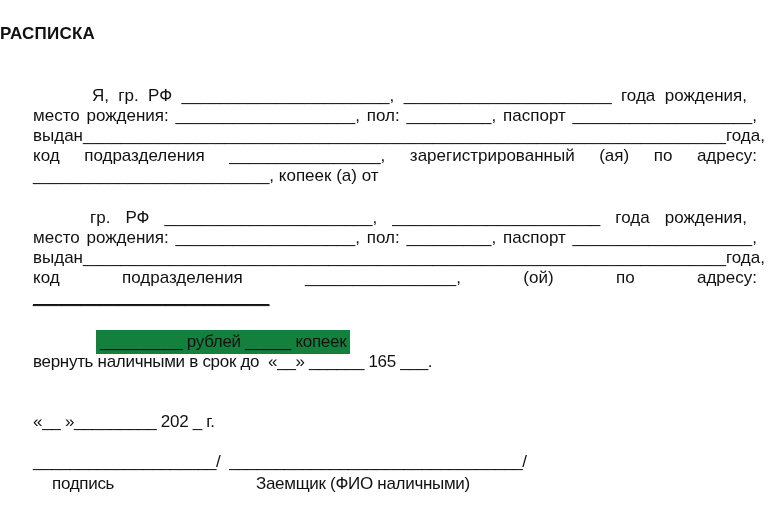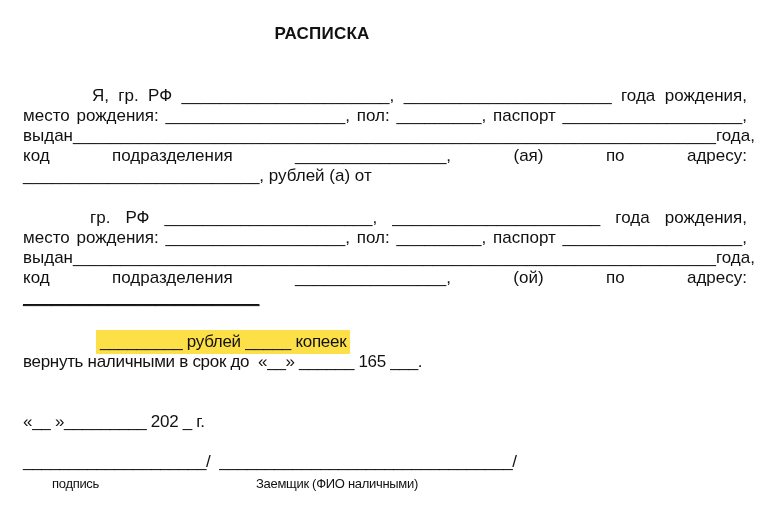--- a/index.html
+++ b/index.html
@@ -1,32 +1,32 @@
 <!DOCTYPE html>
 <html><head>
   <meta charset="utf-8">
   <style>
     html, body { margin: 0; padding: 0; background: #ffffff; }
     body {
       width: 768px; height: 527px; overflow: hidden; position: relative;
       font-family: "Liberation Sans", sans-serif; color: #111;
     }
     .title {
-      position: absolute; top: 24px; left: 0; width: 644px; text-align: center;
+      position: absolute; top: 24px; left: 0; width: 644px; text-align: left;
       font-weight: bold; font-size: 17px; letter-spacing: 0.2px;
     }
     .line {
-      position: absolute; left: 23px; width: 724px; font-size: 17px; line-height: 20px;
+      position: absolute; left: 33px; width: 724px; font-size: 17px; line-height: 20px;
       display: flex; justify-content: space-between; white-space: pre;
     }
     .line.left { justify-content: flex-start; }
     .line span { white-space: pre; }
-    .hl { background: #fde047; padding: 2px 4px; }
+    .hl { background: #15803d; padding: 2px 4px; }
     .narrow { font-family: "Liberation Sans", sans-serif; letter-spacing: -0.3px; }
-    .sig-label { position: absolute; font-size: 13px; line-height: 20px; }
+    .sig-label { position: absolute; font-size: 17px; line-height: 20px; }
   </style>
 </head>
 <body>
 
 <div class="title">РАСПИСКА</div>
 
 <div class="line" style="top:86px; left:92px; width:655px;">
   <span>Я,</span>
   <span>гр.</span>
   <span>РФ</span>
@@ -47,26 +47,27 @@
 <div class="line" style="top:126px;">
   <span>выдан</span>
   <span>____________________________________________</span>
   <span>________________________</span>
   <span>года,</span>
 </div>
 <div class="line" style="top:146px;">
   <span>код</span>
   <span>подразделения</span>
   <span>________________,</span>
+  <span>зарегистрированный</span>
   <span>(ая)</span>
   <span>по</span>
   <span>адресу:</span>
 </div>
 <div class="line left" style="top:166px;">
-  <span>_________________________, рублей (а) от</span>
+  <span>_________________________, копеек (а) от</span>
 </div>
 
 <div class="line" style="top:208px; left:90px; width:657px;">
   <span>гр.</span>
   <span>РФ</span>
   <span>______________________,</span>
   <span>______________________</span>
   <span>года</span>
   <span>рождения,</span>
 </div>

